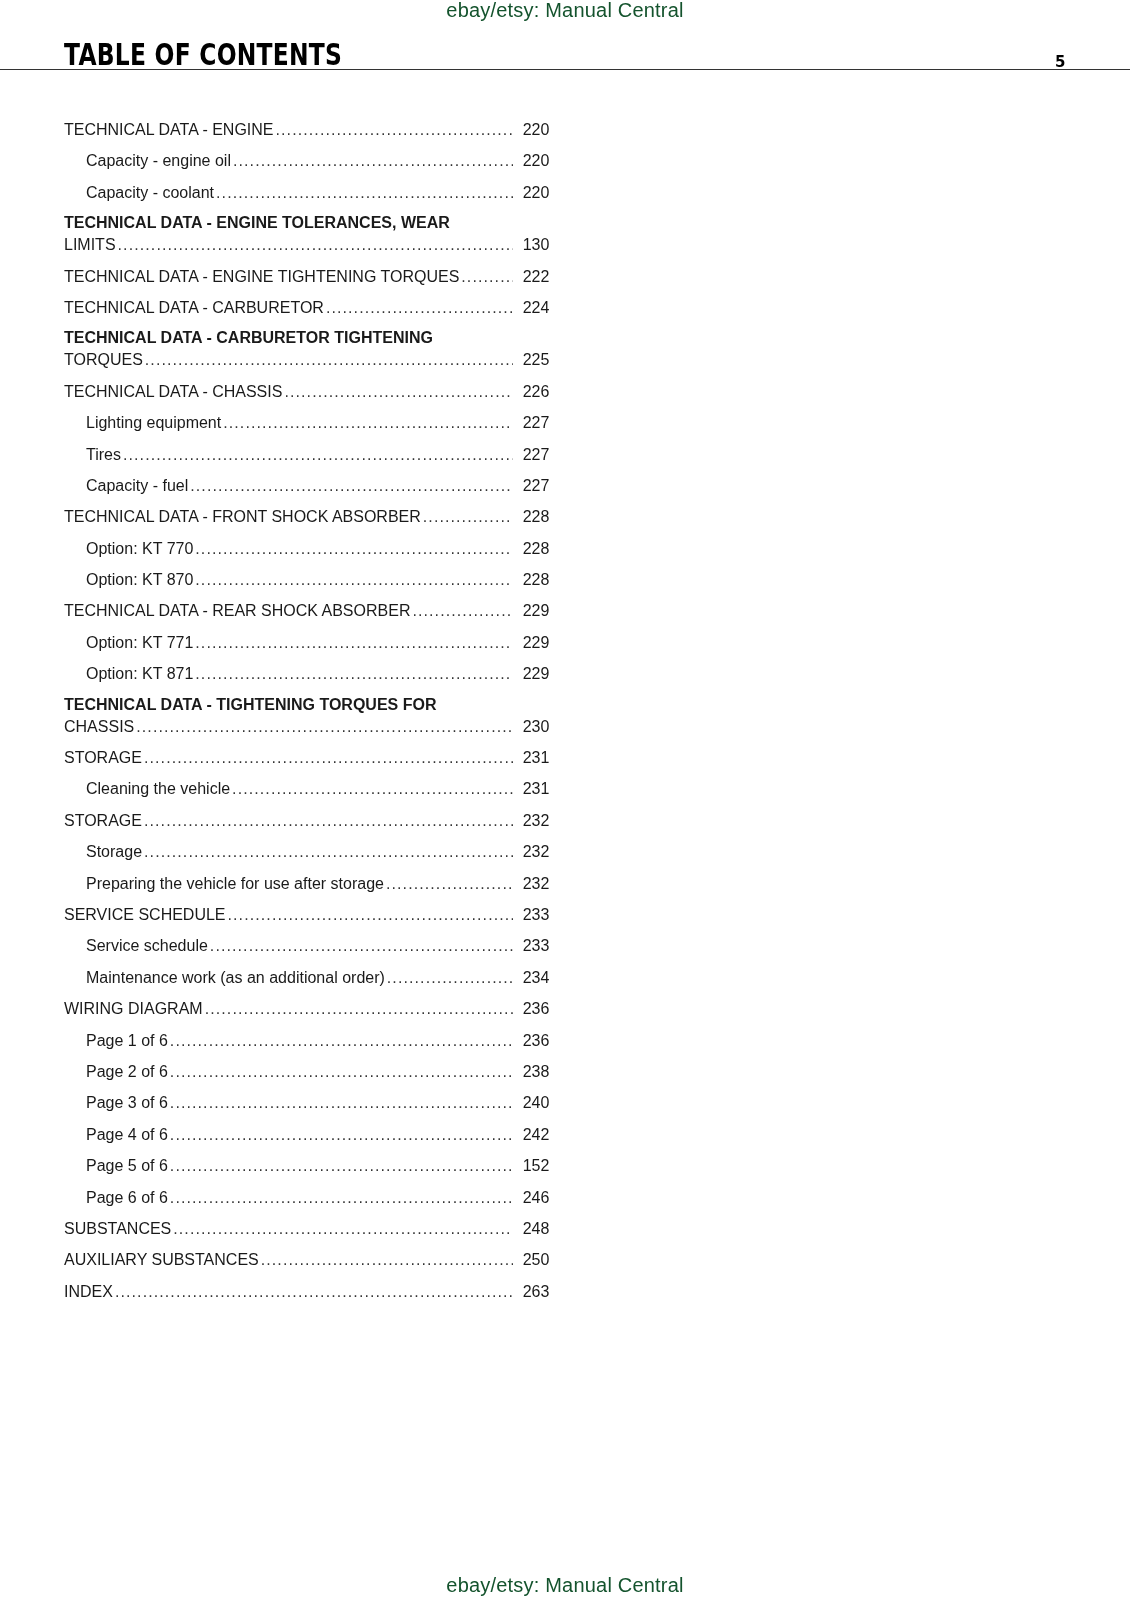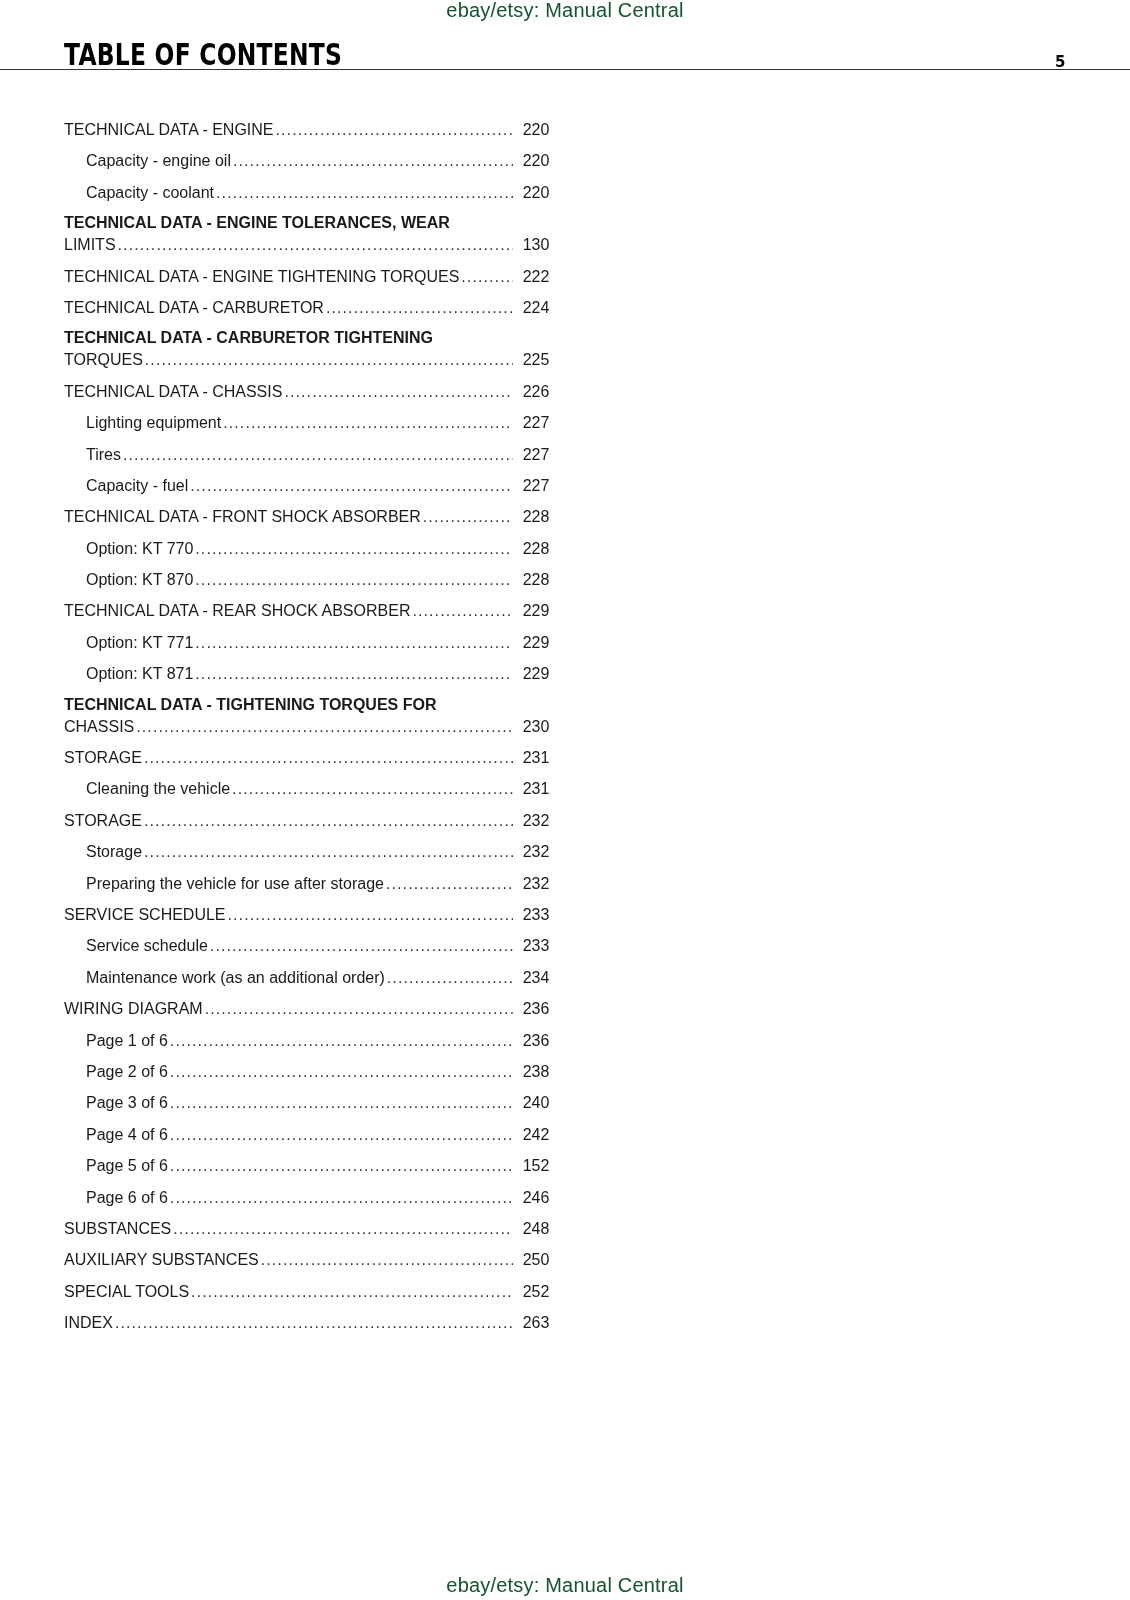--- a/index.html
+++ b/index.html
@@ -293,27 +293,20 @@
     </div>
     <div class="entry">
       <div class="line">
         <span class="label">AUXILIARY SUBSTANCES</span>
         <span class="dots"></span>
         <span class="pg">250</span>
       </div>
     </div>
     <div class="entry">
       <div class="line">
-        <span class="label">SPECIAL TOOLS</span>
-        <span class="dots"></span>
-        <span class="pg">252</span>
-      </div>
-    </div>
-    <div class="entry">
-      <div class="line">
         <span class="label">INDEX</span>
         <span class="dots"></span>
         <span class="pg">263</span>
       </div>
     </div>
   </div>
 
 <div class="watermark bottom">ebay/etsy: Manual Central</div>
 
 </body></html>

